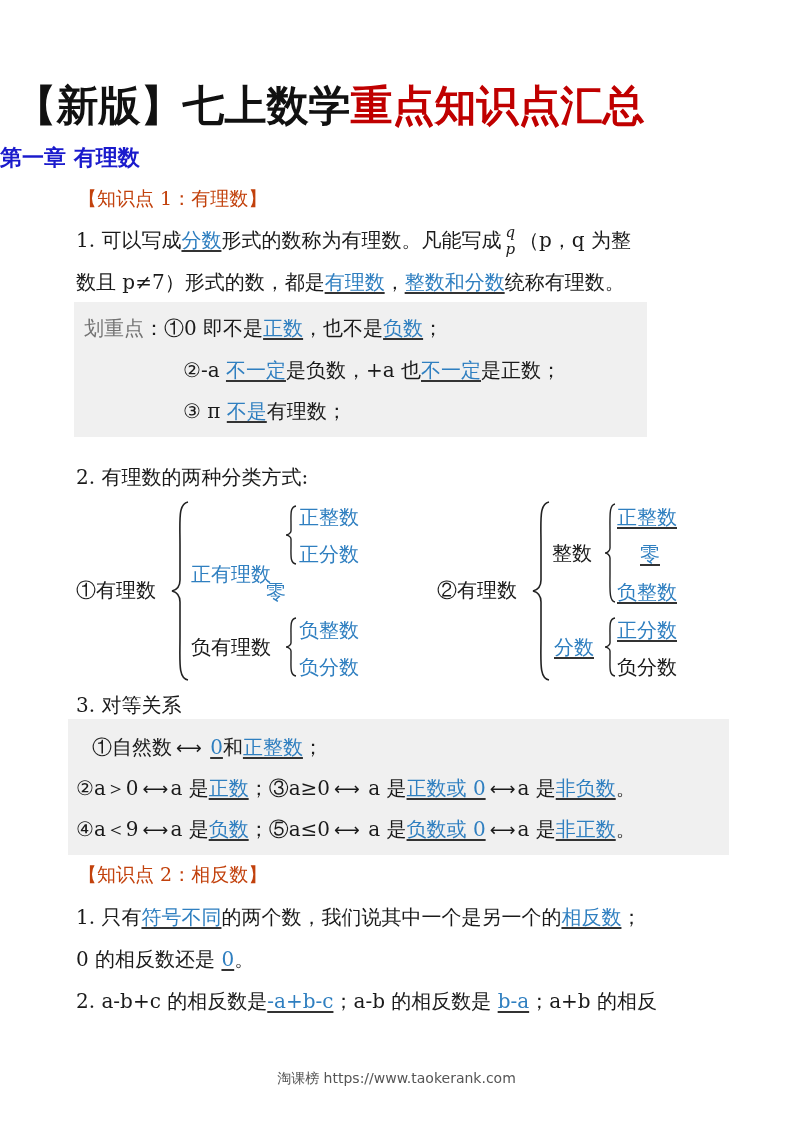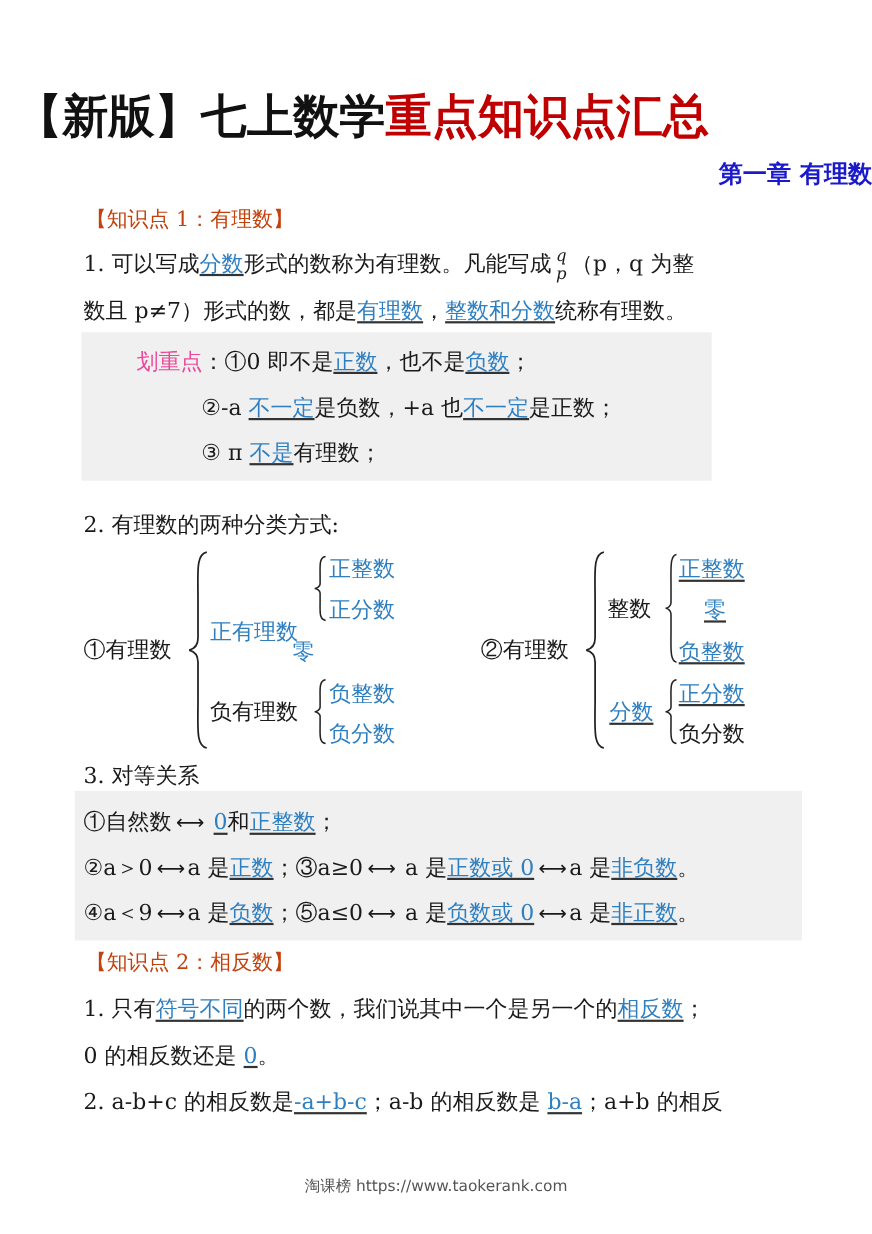--- a/index.html
+++ b/index.html
@@ -3,27 +3,27 @@
 <meta charset="utf-8">
 <style>
   html, body { margin: 0; padding: 0; background: #ffffff; }
   body { width: 793px; height: 1122px; position: relative; overflow: hidden;
          font-family: "DejaVu Serif", "Liberation Serif", serif; color: #1a1a1a; }
   .abs { position: absolute; }
   .title { left: 0; width: 659px; top: 78px; text-align: center; font-size: 42px; font-weight: bold;
            font-family: "DejaVu Sans", "Liberation Sans", sans-serif; letter-spacing: 0px; white-space: nowrap; }
   .title .black { color: #111111; }
   .title .red { color: #c00000; }
-  .chapter { left: 0; width: 793px; top: 143px; text-align: right; font-size: 22px; font-weight: bold;
+  .chapter { left: 0; width: 793px; top: 143px; text-align: left; font-size: 22px; font-weight: bold;
              color: #1a1acc; font-family: "DejaVu Sans", "Liberation Sans", sans-serif; }
   .kp { font-size: 19px; color: #c2410c; white-space: nowrap; }
   .line { font-size: 20px; white-space: nowrap; line-height: 28px; }
   .u { color: #2f7fc0; text-decoration: underline; text-underline-offset: 3px; text-decoration-color: #333; }
   .blue { color: #2f7fc0; }
-  .redtxt { color: #ec4899; margin-left: 40px; }
+  .redtxt { color: #737373; }
   .graybox { background: #f0f0f0; }
   .frac { display: inline-block; vertical-align: middle; text-align: center; font-style: italic; font-size: 15px; line-height: 17px; margin: 0 4px; }
   .frac span { display: block; }
   .arrow { display: inline-block; font-family: "DejaVu Sans", sans-serif; font-size: 18px; letter-spacing: -2px; margin: 0 4px; }
   .footer { left: 0; width: 793px; top: 1070px; text-align: center; font-size: 14px; color: #555;
             font-family: "DejaVu Sans", "Liberation Sans", sans-serif; }
   .bracesvg { position: absolute; }
 </style>
 </head>
 <body>
@@ -87,21 +87,21 @@
 <div class="abs line" style="left:554px; top:633px;"><span class="u">分数</span></div>
 <svg class="bracesvg" style="left:603px; top:616px;" width="14" height="62">
   <path d="M12 2 C 6 3, 7 10, 7 20 L 7 27 C 7 29, 4 31, 2 31 C 4 31, 7 33, 7 35 L 7 42 C 7 52, 6 59, 12 60" fill="none" stroke="#222" stroke-width="1.4"></path>
 </svg>
 <div class="abs line" style="left:617px; top:616px;"><span class="u">正分数</span></div>
 <div class="abs line" style="left:617px; top:653px;">负分数</div>
 
 <div class="abs line" style="left:76px; top:691px;">3. 对等关系</div>
 <div class="abs graybox" style="left:68px; top:719px; width:661px; height:136px;"></div>
 
-<div class="abs line" style="left:76px; top:733px;">
+<div class="abs line" style="left:92px; top:733px;">
   <span>①自然数</span><span class="arrow">⟷</span>&nbsp;<span class="u">0</span><span>和</span><span class="u">正整数</span><span>；</span>
 </div>
 <div class="abs line" style="left:76px; top:774px;">
   <span>②a＞0</span><span class="arrow">⟷</span><span>a 是</span><span class="u">正数</span><span>；③a≥0</span><span class="arrow">⟷</span>&nbsp;<span>a 是</span><span class="u">正数或 0</span><span class="arrow">⟷</span><span>a 是</span><span class="u">非负数</span><span>。</span>
 </div>
 <div class="abs line" style="left:76px; top:815px;">
   <span>④a＜9</span><span class="arrow">⟷</span><span>a 是</span><span class="u">负数</span><span>；⑤a≤0</span><span class="arrow">⟷</span>&nbsp;<span>a 是</span><span class="u">负数或 0</span><span class="arrow">⟷</span><span>a 是</span><span class="u">非正数</span><span>。</span>
 </div>
 
 <div class="abs kp" style="left:78px; top:862px;">【知识点 2：相反数】</div>

